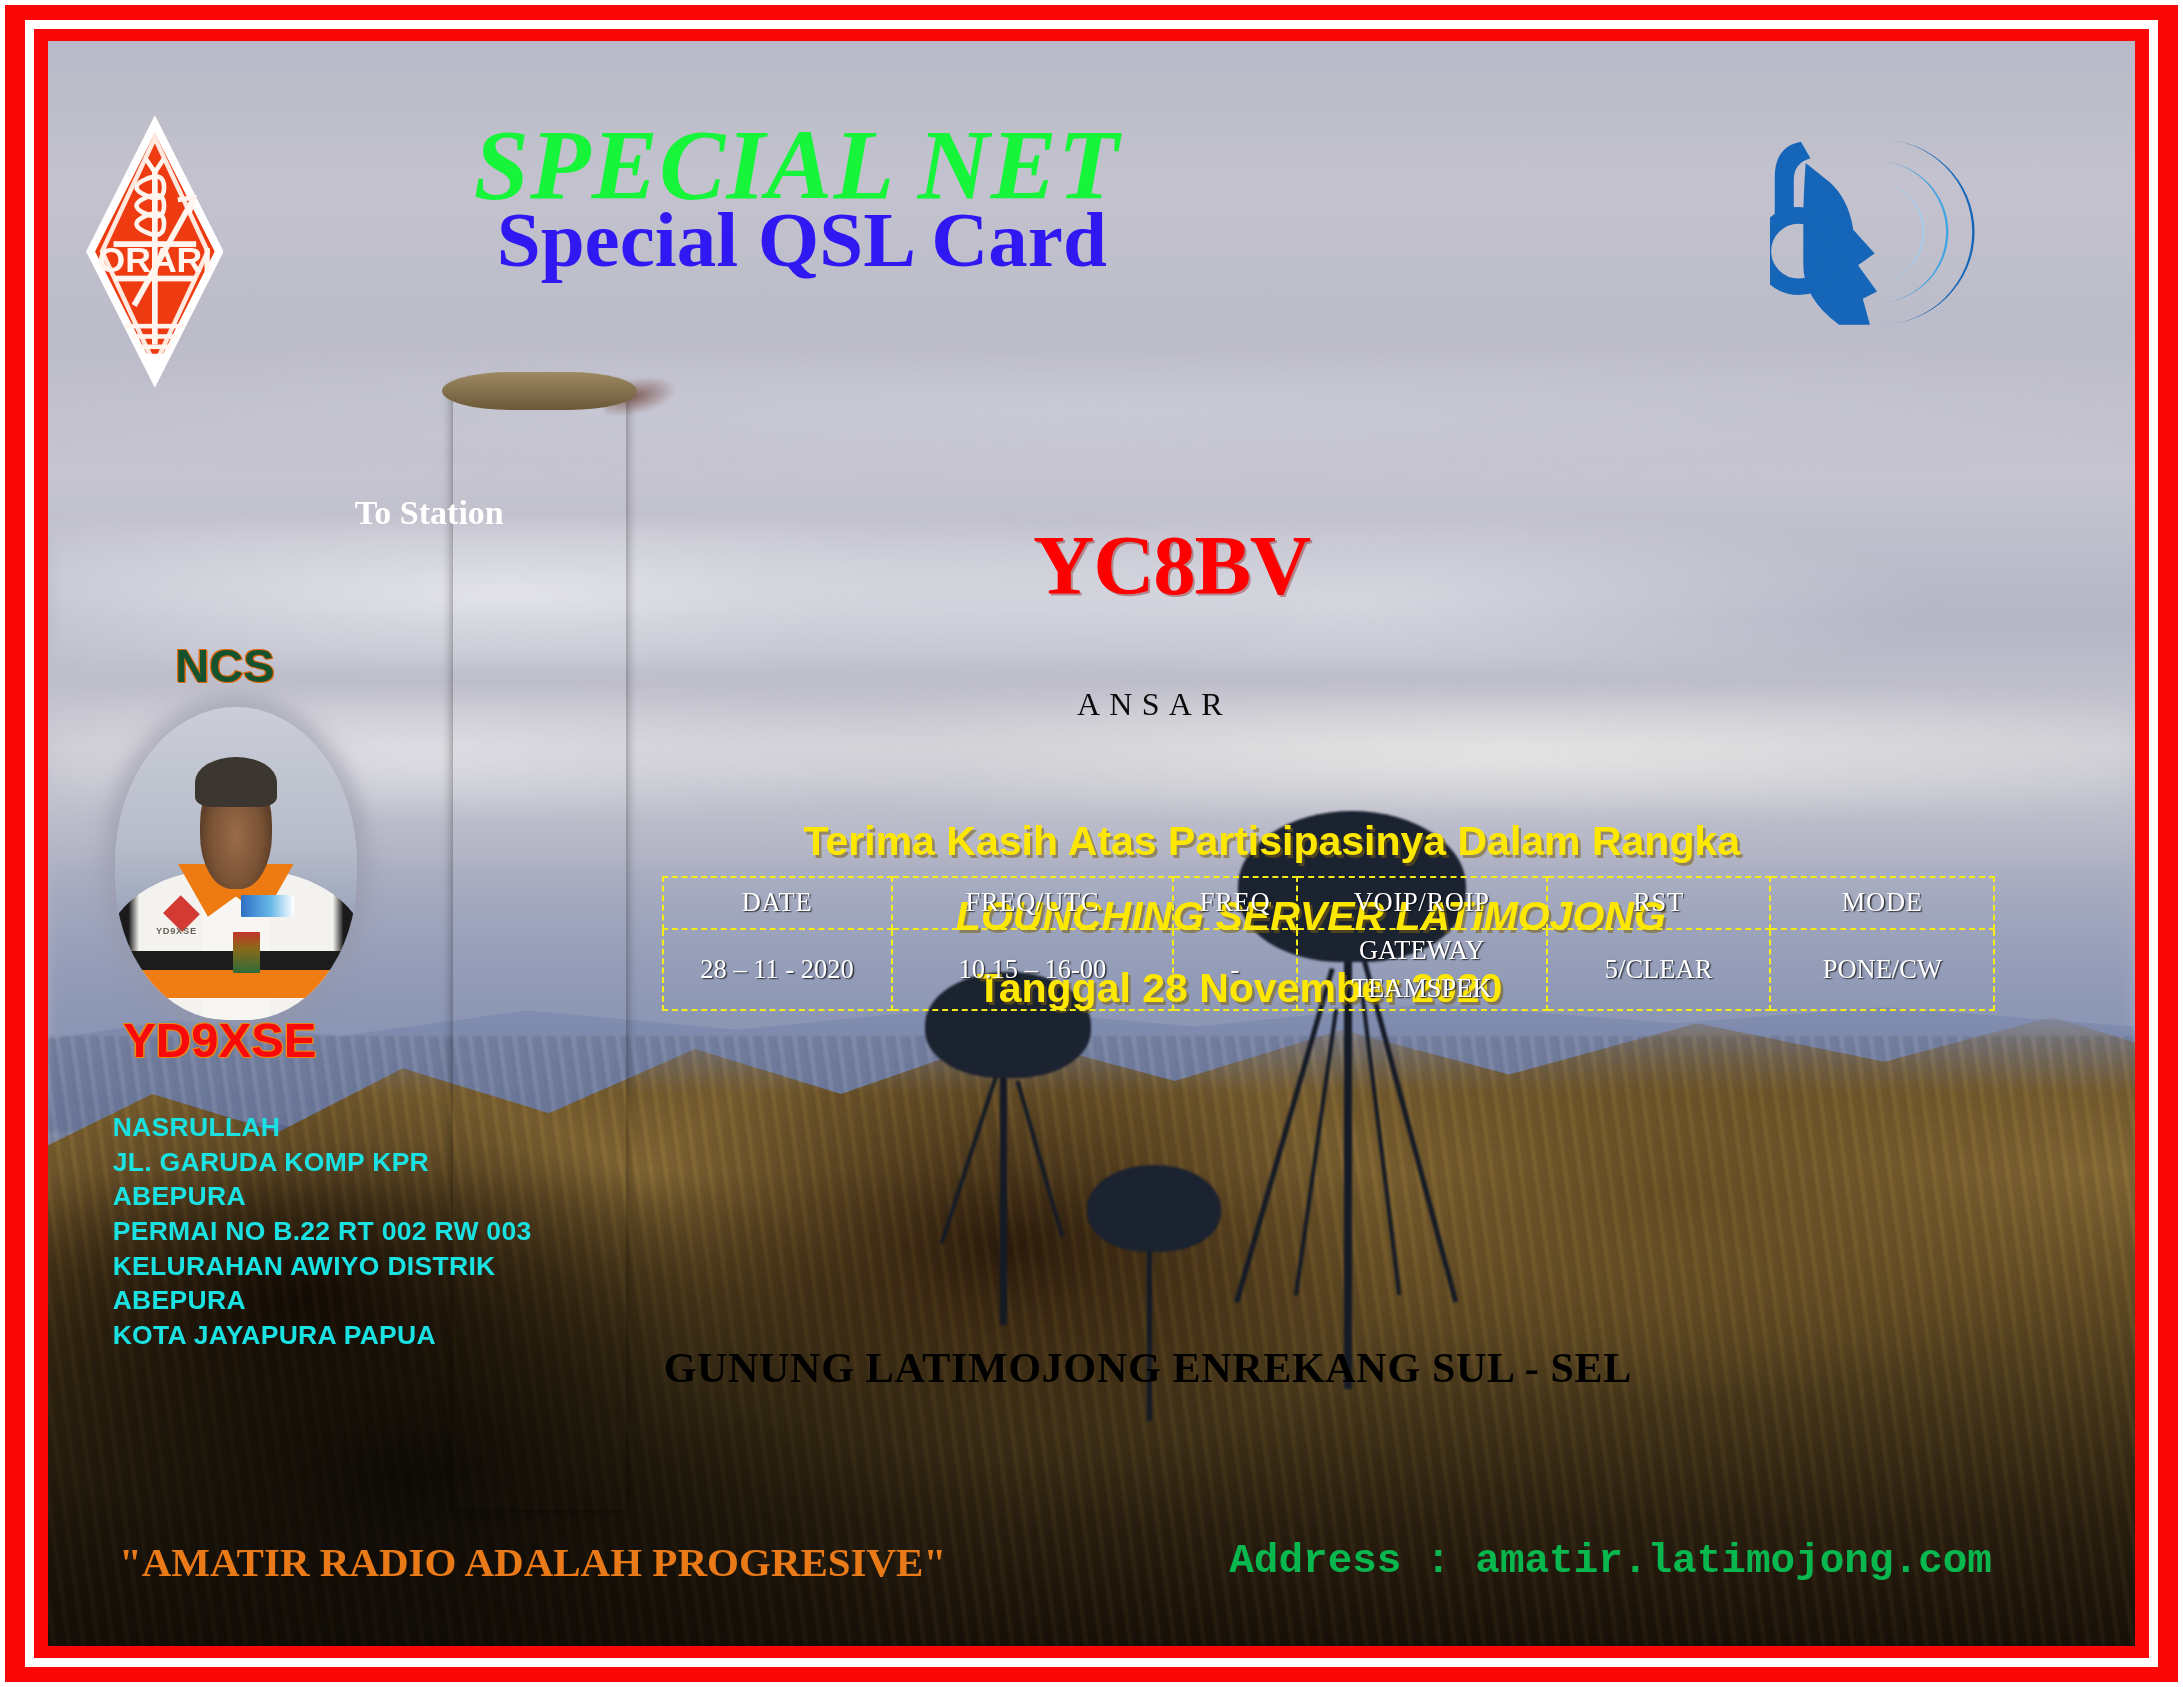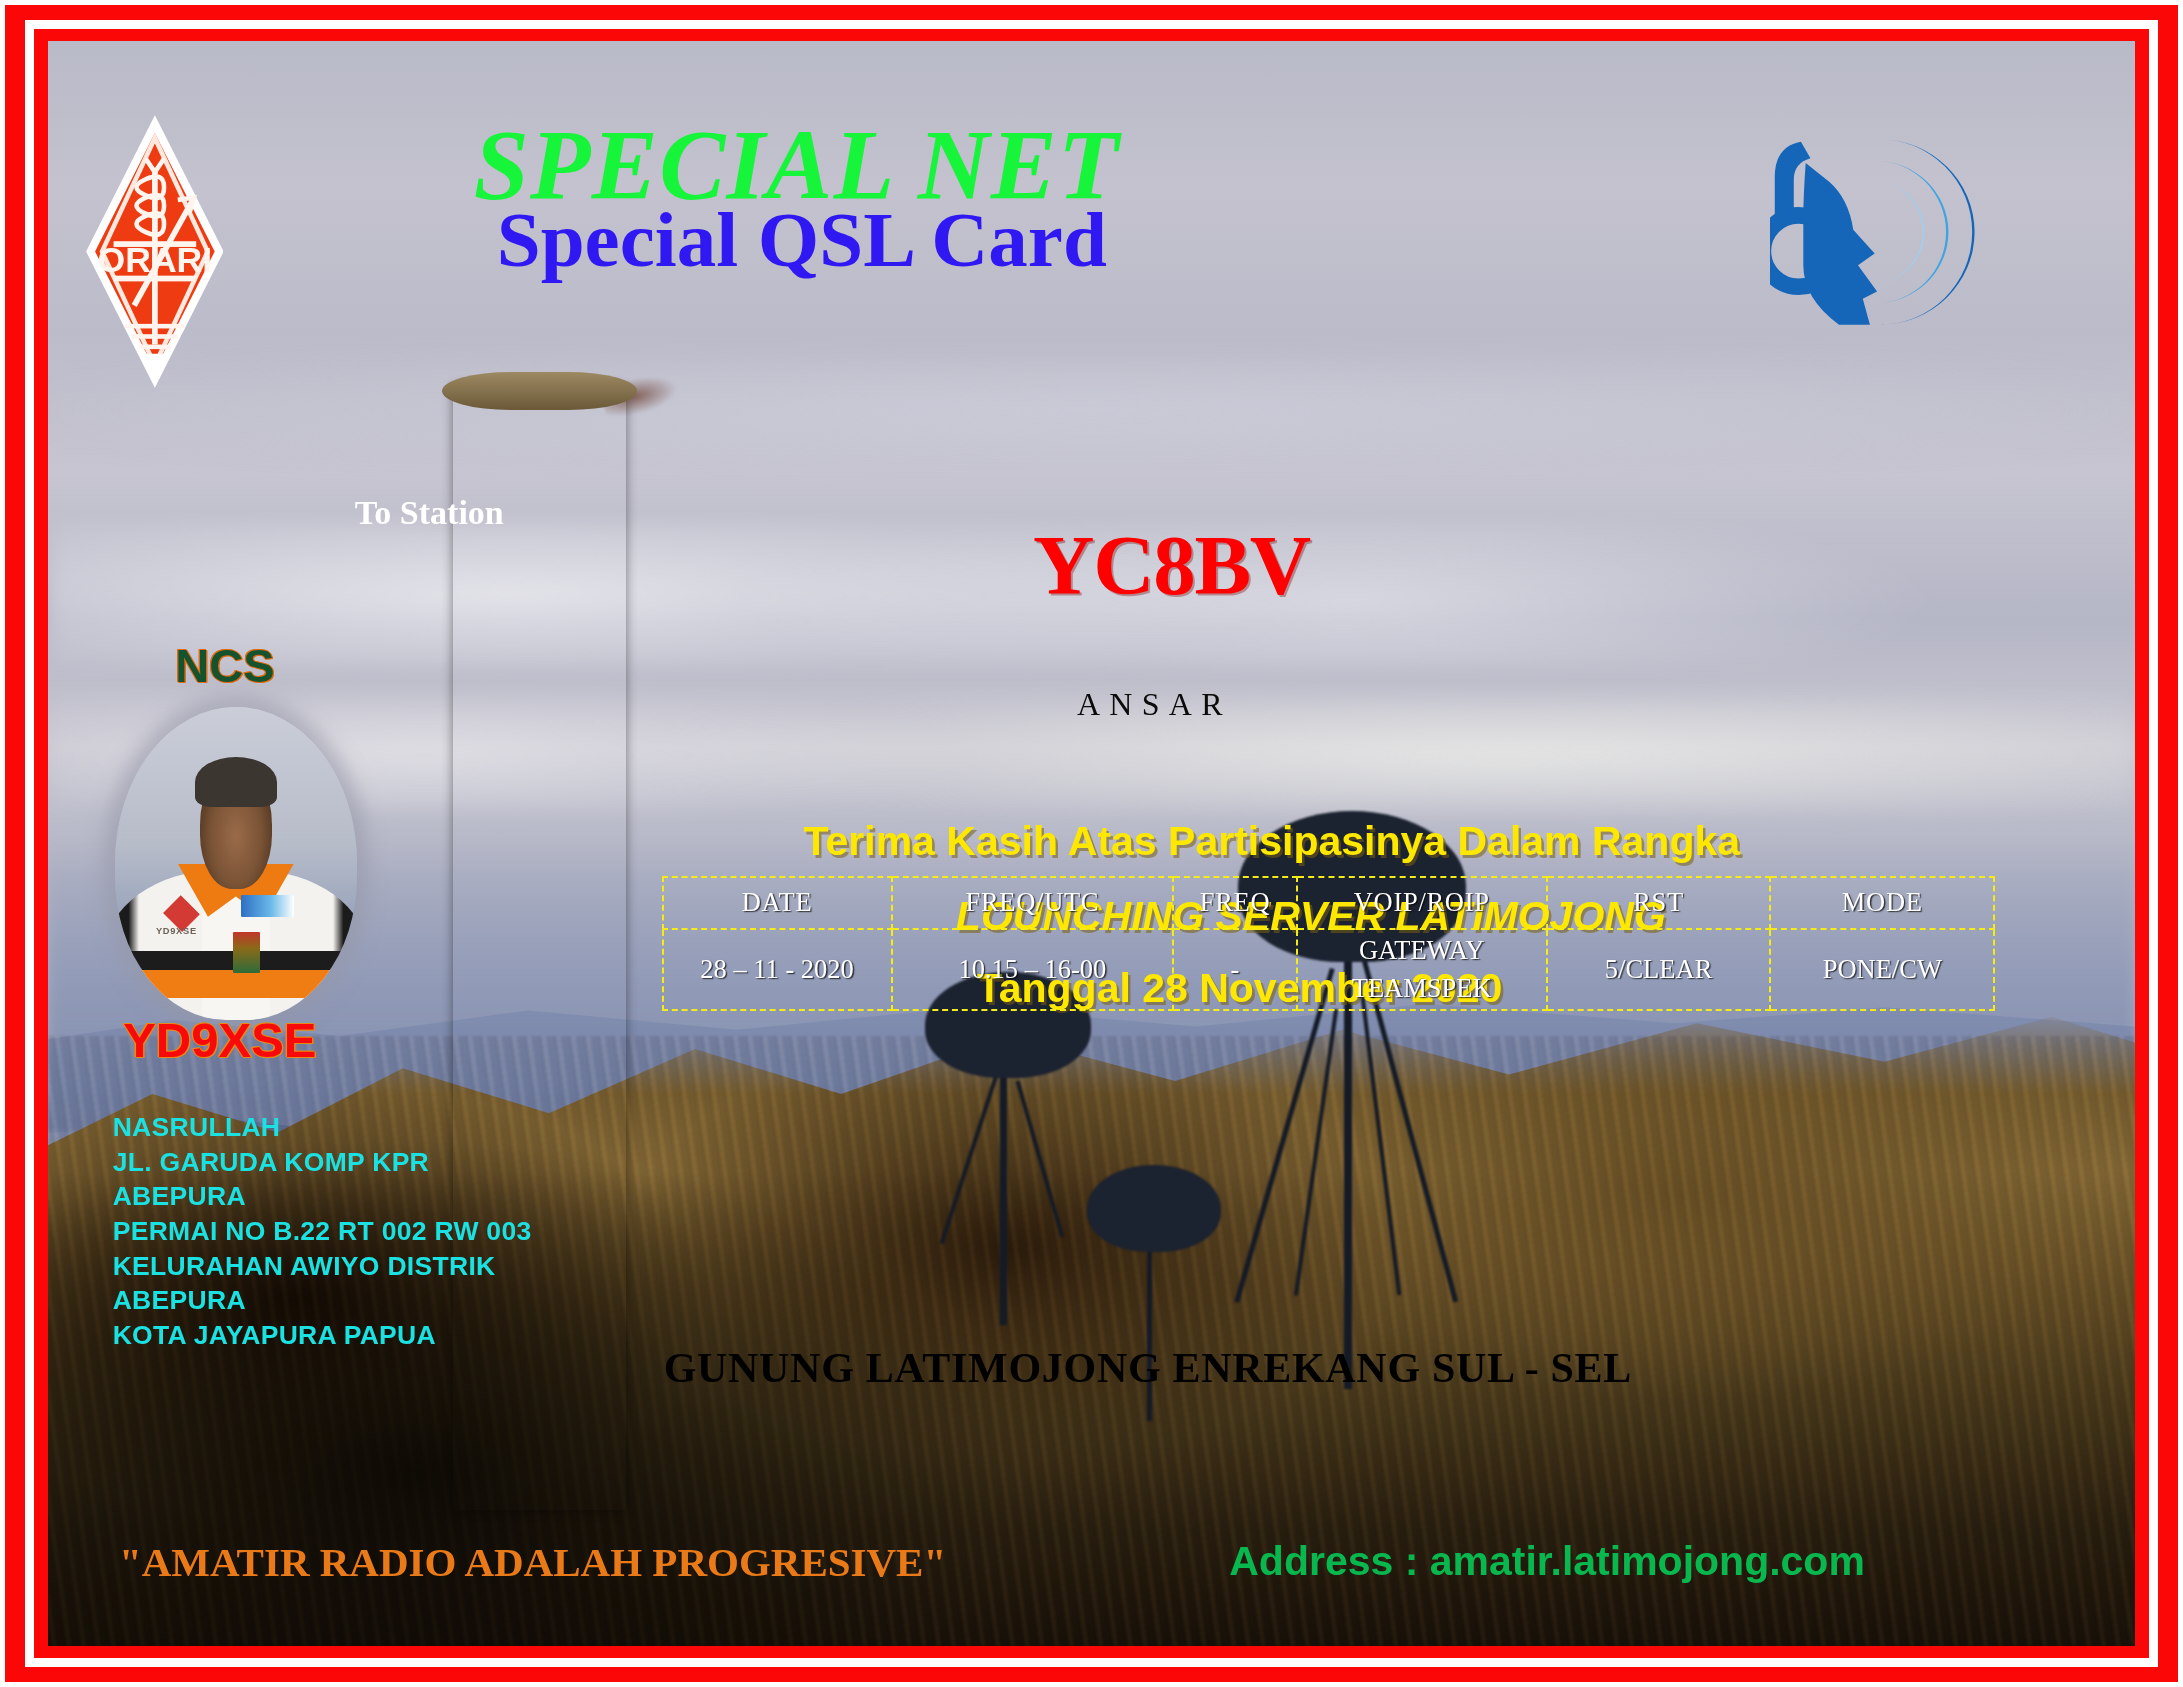--- a/index.html
+++ b/index.html
@@ -99,21 +99,21 @@
        text-shadow:2.6px 2.6px 0 rgba(120,95,20,.55);}
   #msg1{left:36.2%;top:48.4%;font-size:41px;}
   #msg2{left:43.5%;top:53.1%;font-size:41px;font-style:italic;}
   #msg3{left:44.5%;top:57.6%;font-size:41px;}
 
   #place{left:29.5%;top:81.2%;font-size:42px;font-weight:bold;color:#000000;
        font-family:"Liberation Serif",serif;letter-spacing:0.7px;}
   #slogan{left:3.4%;top:93.3%;font-size:41px;font-weight:bold;color:#ea7a17;
        font-family:"Liberation Serif",serif;}
   #addr-url{left:56.6%;top:93.3%;font-size:41px;font-weight:bold;color:#08b84e;
-       font-family:Liberation Sans, sans-serif;}
+       font-family:Liberation Mono, monospace;}
 
   
   #addr{position:absolute;left:3.1%;top:66.6%;font-family:"Liberation Sans",sans-serif;
        font-weight:bold;font-size:26.5px;color:#1ae2e2;line-height:1.31;letter-spacing:0.3px;}
   #addr div{white-space:nowrap;}
 
   
   #op-photo{position:absolute;left:3.2%;top:41.5%;width:11.6%;height:19.5%;overflow:hidden;
       border-radius:50% 50% 46% 46%;
       box-shadow:0 0 17px 12px rgba(150,152,168,.55);}

